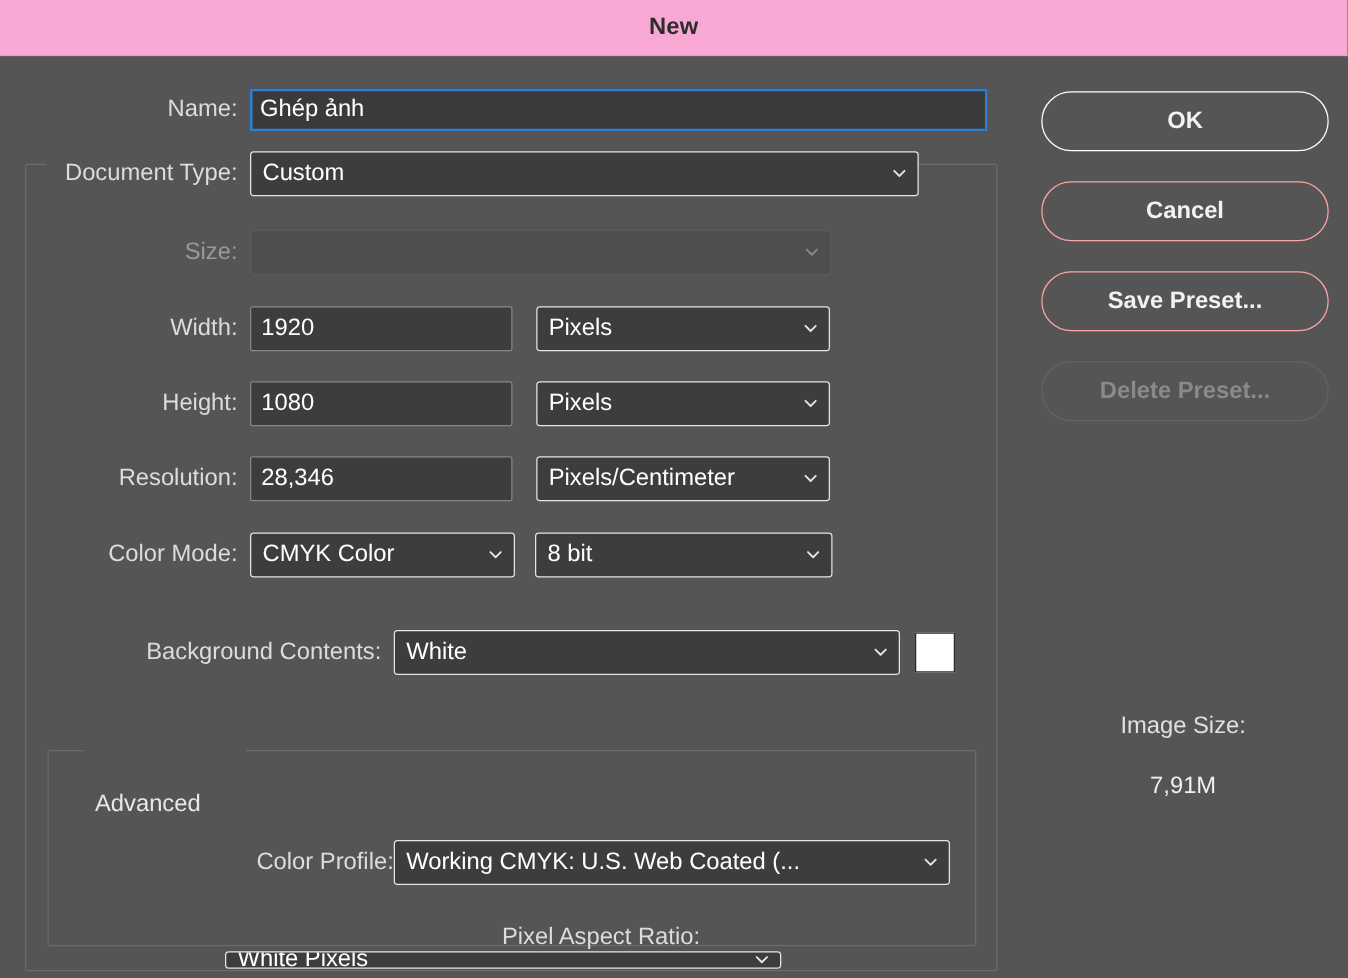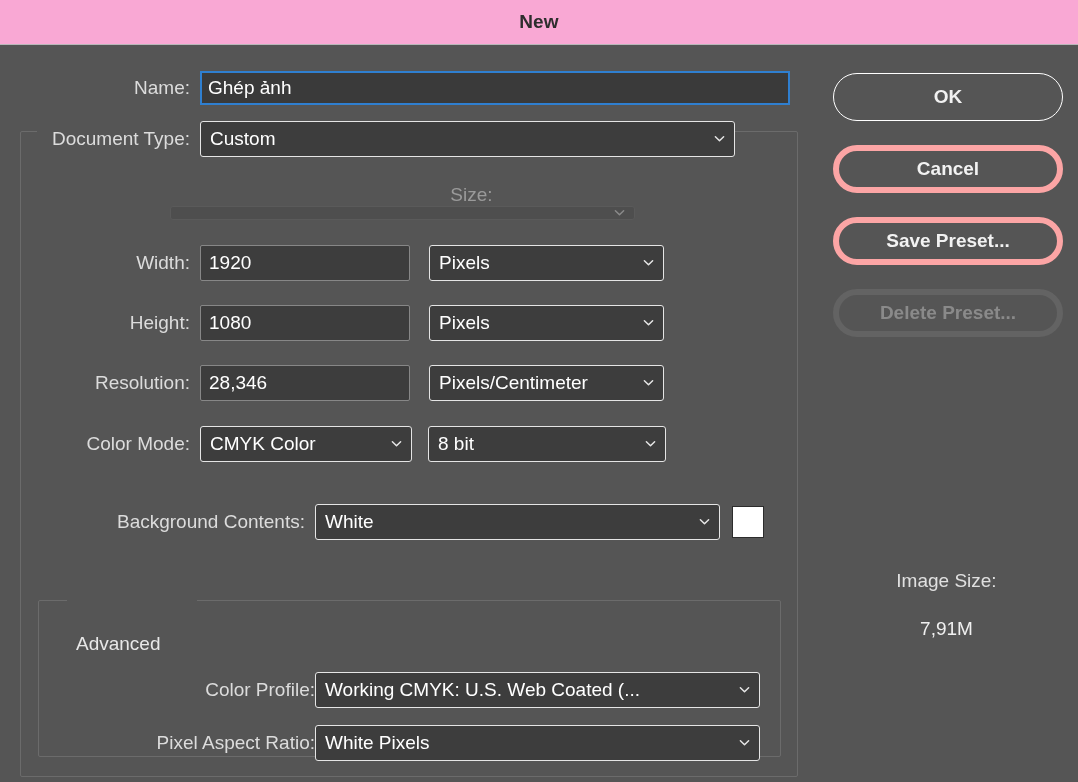--- a/index.html
+++ b/index.html
@@ -160,21 +160,21 @@
     border-radius: 2px;
     color: #ffffff;
     font-family: "Liberation Sans", sans-serif;
     font-size: 19px;
     padding: 0 8px;
     outline: none;
   }
 
   
   #row-doctype { top: 76px; }
-  #row-size    { top: 139px; flex-direction: column; }
+  #row-size    { top: 139px; }
   #row-width   { top: 200px; }
   #row-height  { top: 260px; }
   #row-res     { top: 320px; }
   #row-colmode { top: 381px; }
   #row-bg      { top: 459px; }
 
   
   #doctype-select { width: 535px; }
   #size-select    { width: 465px; }
   #width-input    { width: 210px; }
@@ -217,21 +217,21 @@
     background: #555555;
   }
   .adv-legend {
     position: absolute;
     left: 76px;
     top: 588px;
     font-size: 19px;
     color: #e8e8e8;
   }
   #row-profile { top: 627px; }
-  #row-par     { top: 680px; }
+  #row-par     { top: 694px; flex-direction: column; }
   .lbl-adv {
     width: 315px;
     text-align: right;
     font-size: 19px;
     color: #dcdcdc;
     white-space: nowrap;
   }
   #profile-select { width: 445px; padding-right: 24px; }
   #par-select     { width: 445px; }
 
@@ -245,21 +245,21 @@
     width: 263px;
     height: 737px;
   }
   .btn {
     position: absolute;
     left: 18px;
     width: 230px;
     height: 48px;
     border-radius: 24px;
     background: transparent;
-    border: 6px solid #fca5a5;
+    border: 1px solid #fca5a5;
     color: #f2f2f2;
     font-family: "Liberation Sans", sans-serif;
     font-size: 19px;
     font-weight: bold;
     cursor: pointer;
     display: flex;
     align-items: center;
     justify-content: center;
   }
   .btn.primary {

